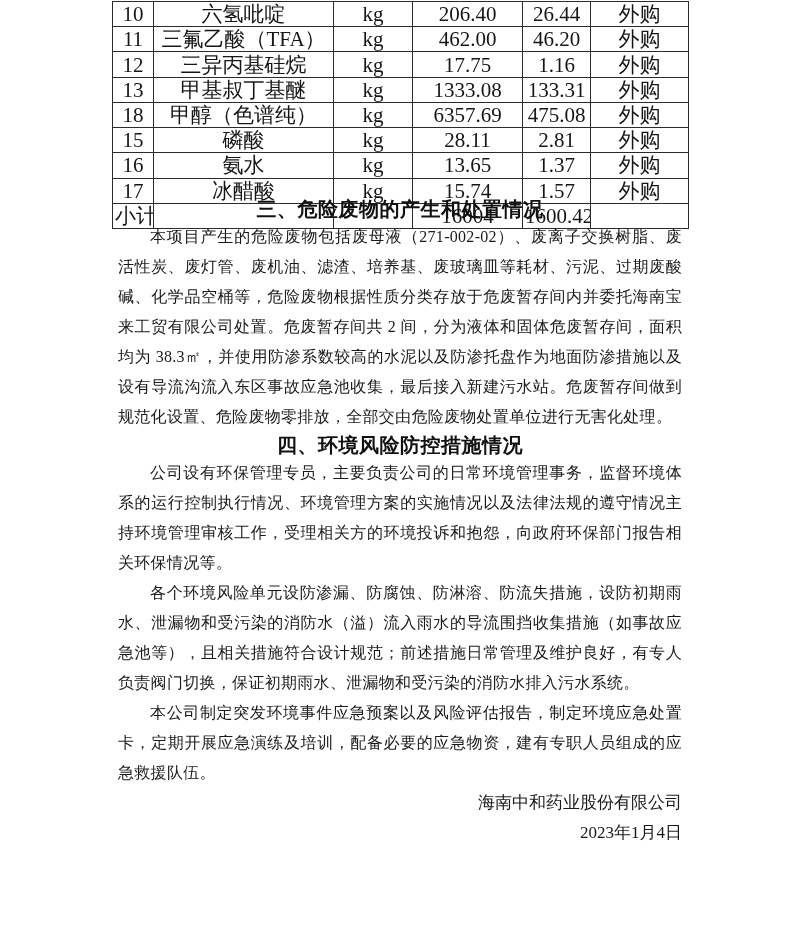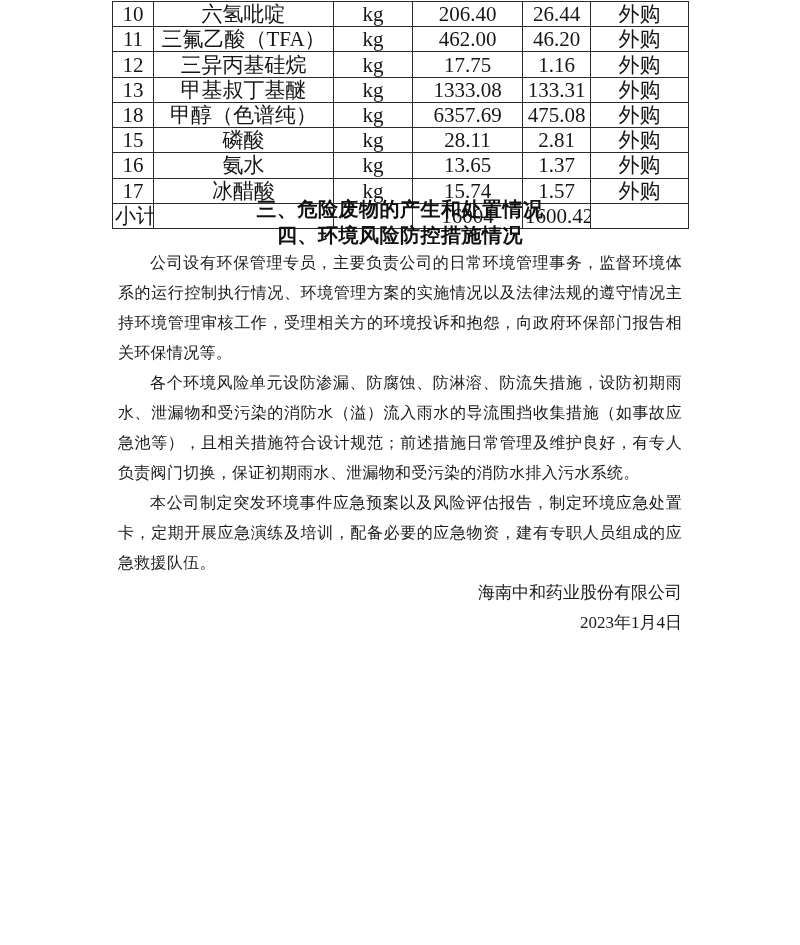--- a/index.html
+++ b/index.html
@@ -164,20 +164,21 @@
         <td></td>
         <td>16004</td>
         <td>1600.42</td>
         <td></td>
       </tr>
     </tbody>
   </table>
 
   <div class="content">
     <h2 class="sec-heading sec3-heading">三、危险废物的产生和处置情况</h2>
+    <p class="body-para s3p1">本项目产生的危险废物包括废母液（271-002-02）、废离子交换树脂、废活性炭、废灯管、废机油、滤渣、培养基、废玻璃皿等耗材、污泥、过期废酸碱、化学品空桶等，危险废物根据性质分类存放于危废暂存间内并委托海南宝来工贸有限公司处置。危废暂存间共 2 间，分为液体和固体危废暂存间，面积均为 38.3㎡，并使用防渗系数较高的水泥以及防渗托盘作为地面防渗措施以及设有导流沟流入东区事故应急池收集，最后接入新建污水站。危废暂存间做到规范化设置、危险废物零排放，全部交由危险废物处置单位进行无害化处理。</p>
 
     <h2 class="sec-heading sec4-heading">四、环境风险防控措施情况</h2>
     <p class="body-para s4p2">公司设有环保管理专员，主要负责公司的日常环境管理事务，监督环境体系的运行控制执行情况、环境管理方案的实施情况以及法律法规的遵守情况主持环境管理审核工作，受理相关方的环境投诉和抱怨，向政府环保部门报告相关环保情况等。</p>
     <p class="body-para s4p1">各个环境风险单元设防渗漏、防腐蚀、防淋溶、防流失措施，设防初期雨水、泄漏物和受污染的消防水（溢）流入雨水的导流围挡收集措施（如事故应急池等），且相关措施符合设计规范；前述措施日常管理及维护良好，有专人负责阀门切换，保证初期雨水、泄漏物和受污染的消防水排入污水系统。</p>
     <p class="body-para s4p3">本公司制定突发环境事件应急预案以及风险评估报告，制定环境应急处置卡，定期开展应急演练及培训，配备必要的应急物资，建有专职人员组成的应急救援队伍。</p>
 
     <div class="signature-block">
       <div>海南中和药业股份有限公司</div>
       <div>2023年1月4日</div>
     </div>

